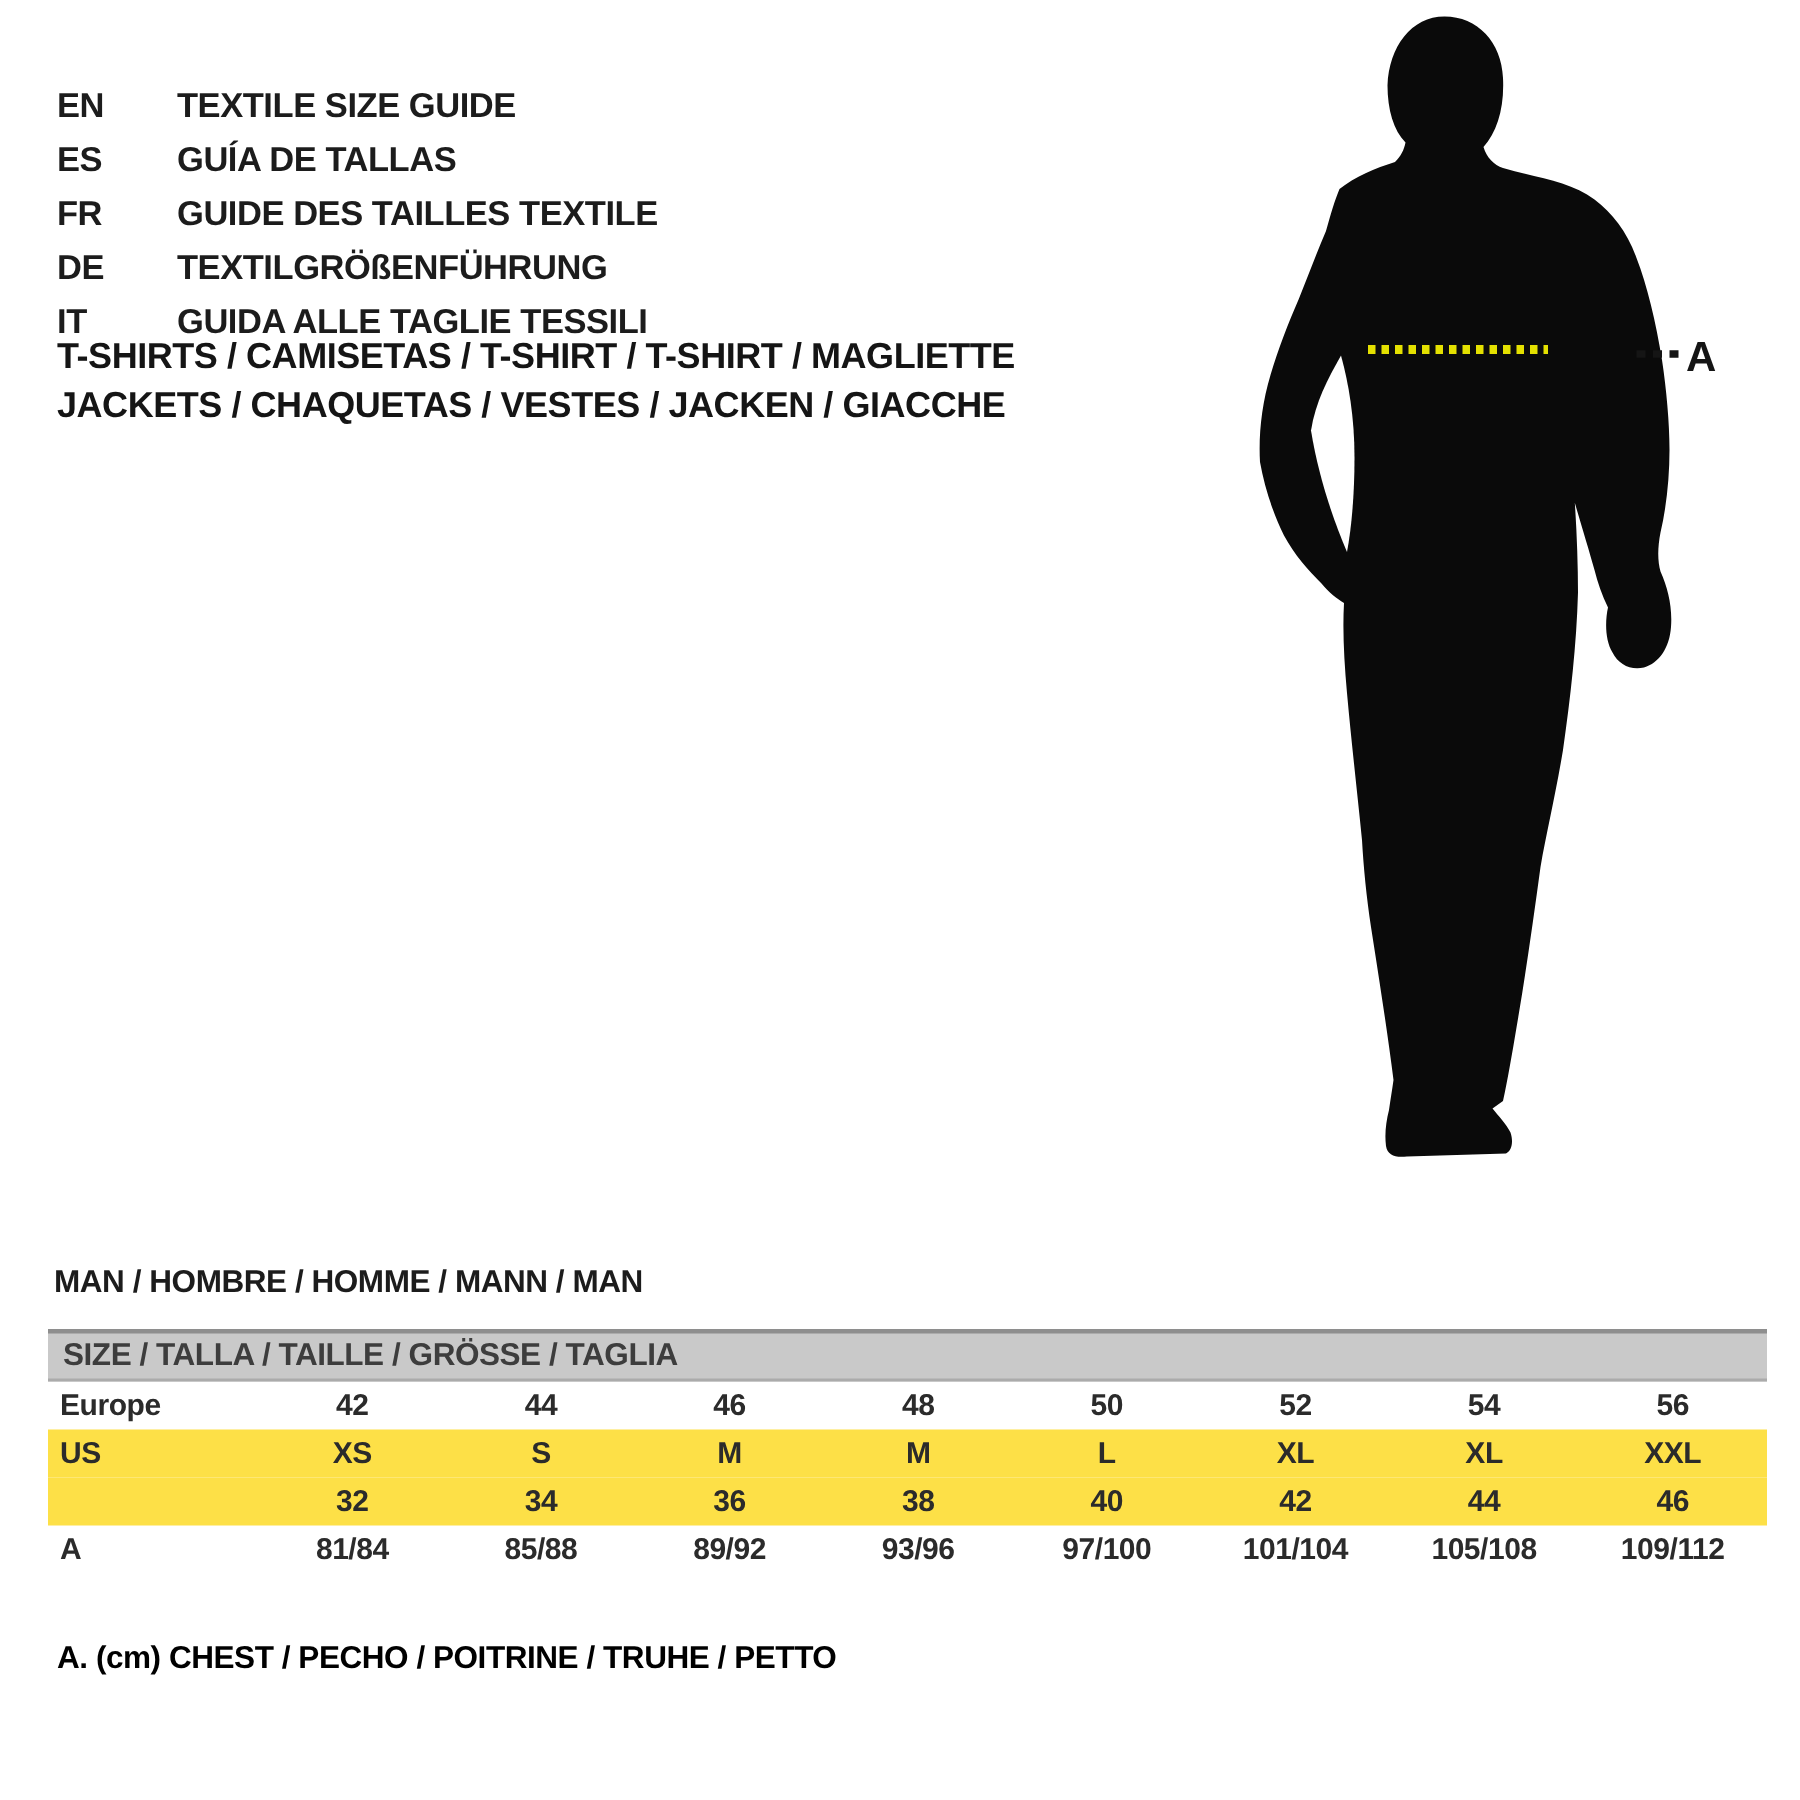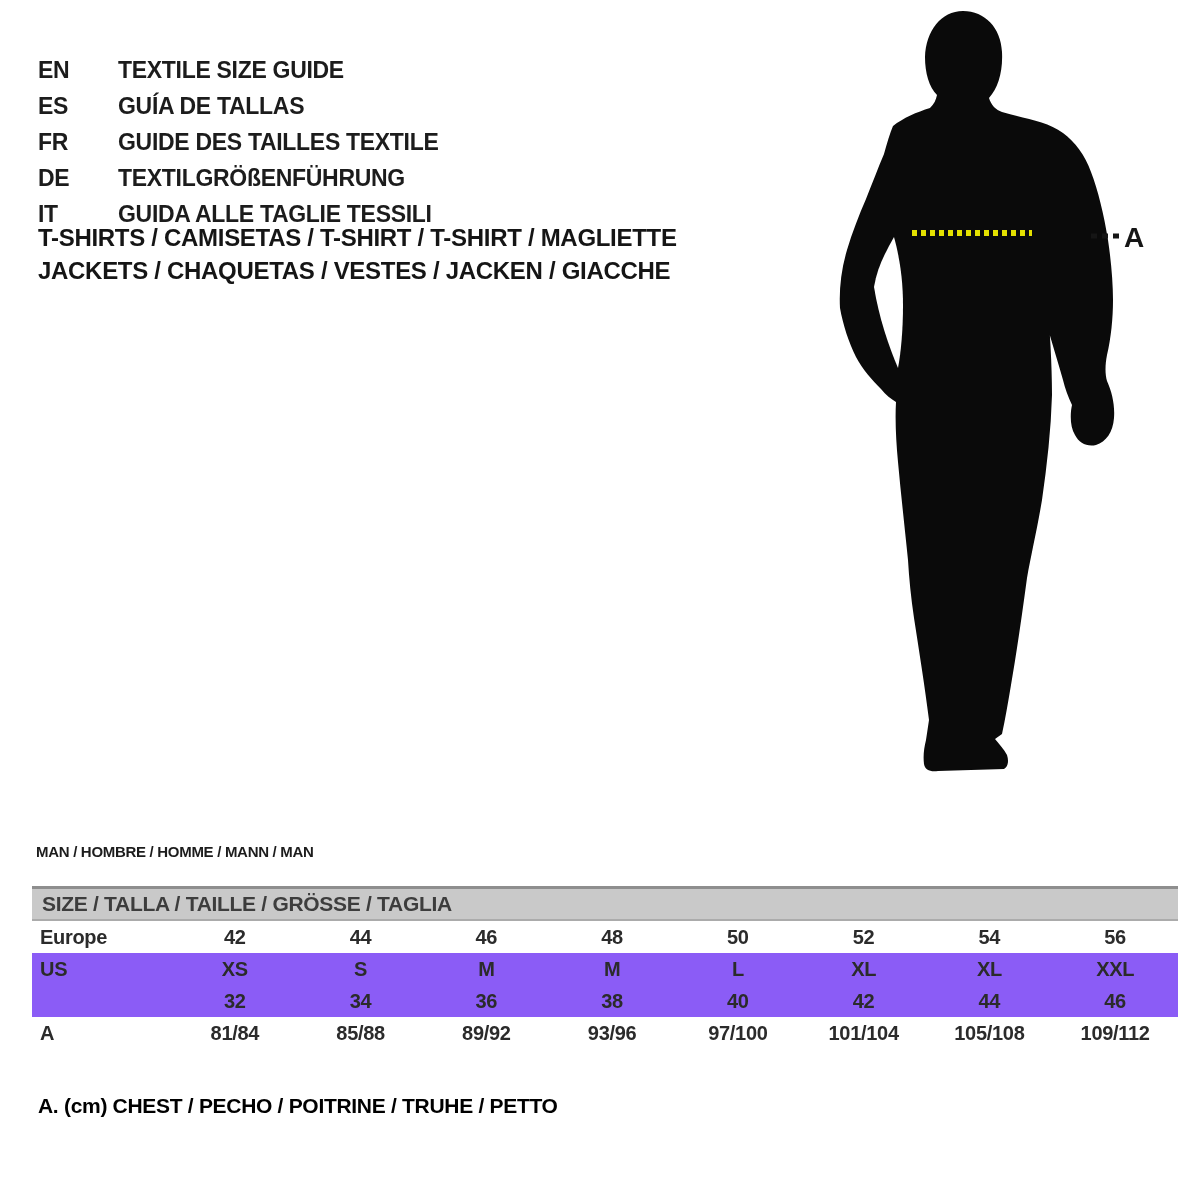--- a/index.html
+++ b/index.html
@@ -59,21 +59,21 @@
     width: 380px;
     height: 800px;
   }
 
   
   .man-heading {
     position: absolute;
     left: 36px;
     top: 843px;
     font-weight: bold;
-    font-size: 15px;
+    font-size: 21px;
     letter-spacing: -0.3px;
     color: #1c1c1c;
     white-space: nowrap;
   }
 
   
   .size-table {
     position: absolute;
     left: 32px;
     top: 886px;
@@ -94,21 +94,21 @@
   }
   .trow {
     display: flex;
     height: 32px;
     align-items: center;
     font-weight: bold;
     font-size: 20px;
     letter-spacing: -0.3px;
     color: #2b2b2b;
   }
-  .trow.shaded { background: #8b5cf6; }
+  .trow.shaded { background: #fde047; }
   .tlabel { width: 140px; padding-left: 8px; box-sizing: border-box; }
   .tcell { flex: 1; text-align: center; }
 
   
   .footnote {
     position: absolute;
     left: 38px;
     top: 1094px;
     font-weight: bold;
     font-size: 21px;

